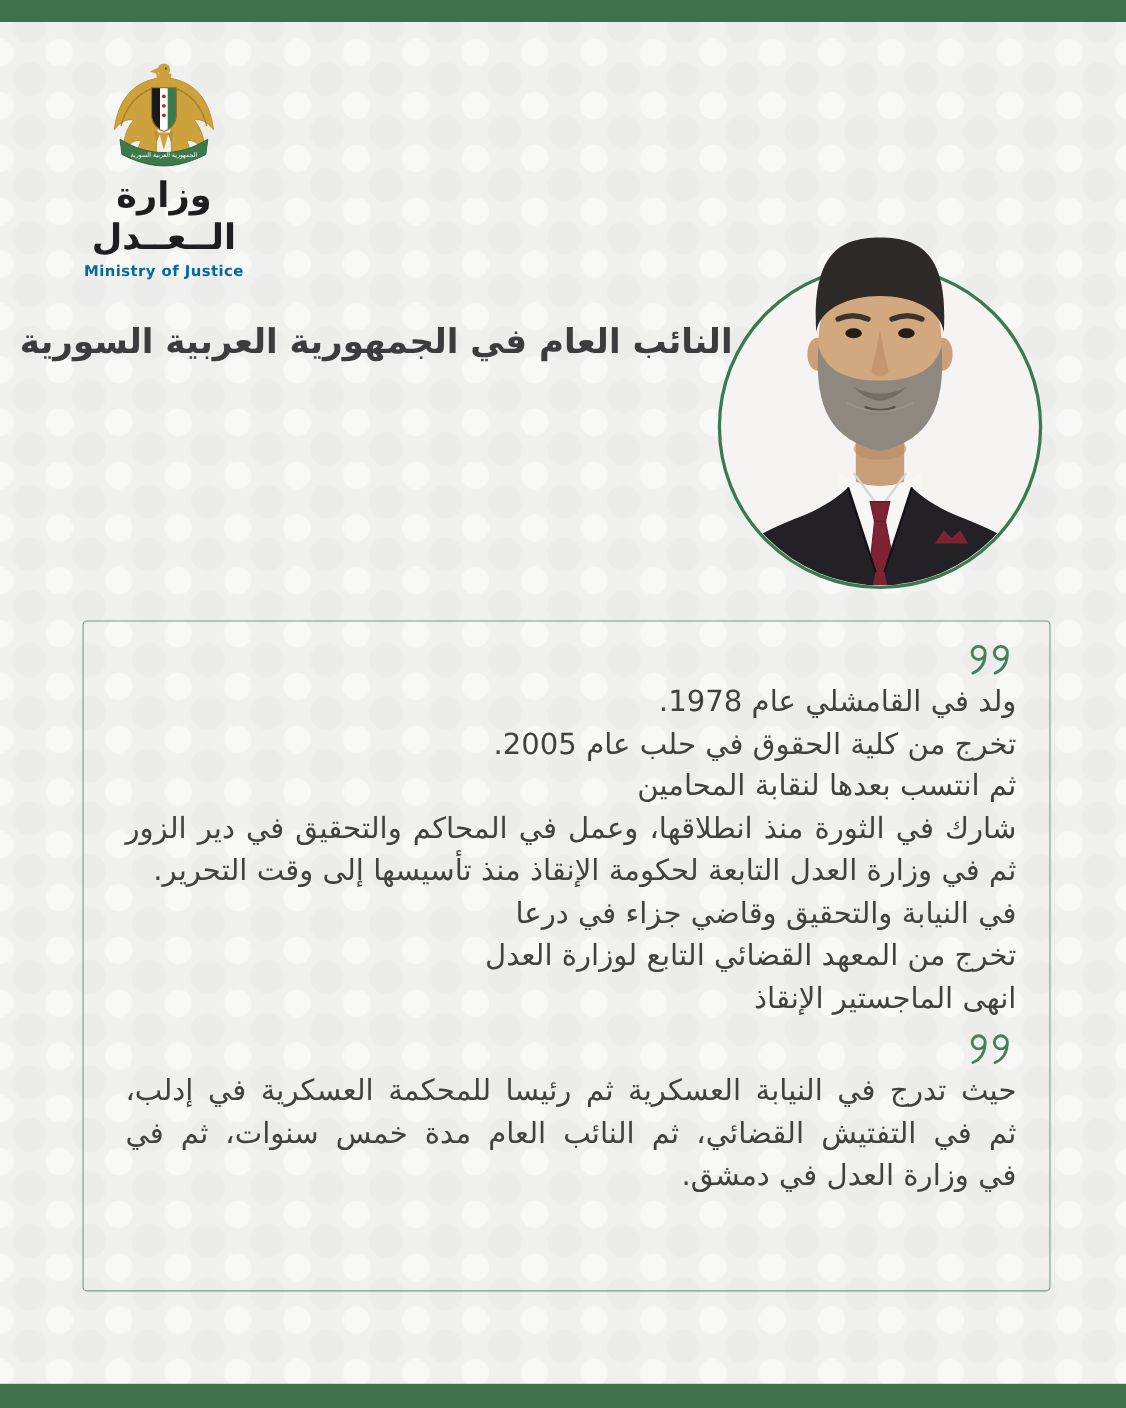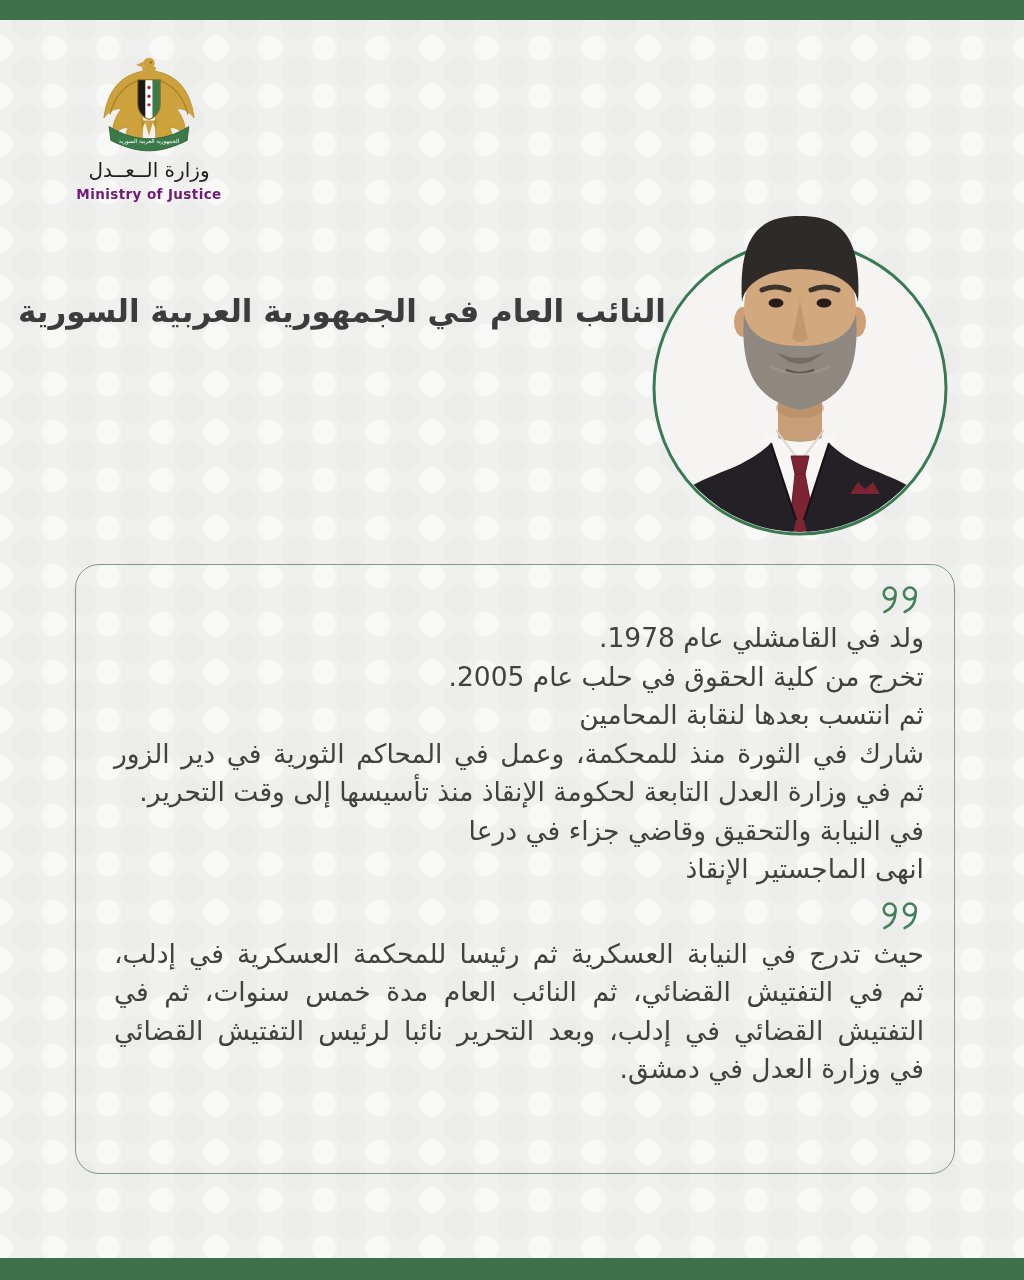--- a/index.html
+++ b/index.html
@@ -19,44 +19,44 @@
     background-position: 0 0, 27px 24px;
   }
   .bar { position:absolute; left:0; width:1024px; background:var(--color-bar-green,#3e7049); }
   .bar.top { top:0; height:20px; }
   .bar.bottom { bottom:0; height:22px; }
 
   
   .logo-block { position:absolute; left:44px; top:52px; width:210px; text-align:center; }
   .emblem { display:block; margin:0 auto; width:104px; height:104px; }
   .logo-ar {
-    margin-top:2px; font-size:20px; font-weight:400; color:#1e1e20;
+    margin-top:2px; font-size:32px; font-weight:700; color:#1e1e20;
     direction:rtl; letter-spacing:0; line-height:1.2;
   }
   .logo-en {
-    margin-top:4px; font-size:13.5px; font-weight:700; color:#701a75; letter-spacing:0.4px;
+    margin-top:4px; font-size:13.5px; font-weight:700; color:#0369a1; letter-spacing:0.4px;
   }
 
   
   .portrait { position:absolute; left:644px; top:202px; width:312px; height:340px; }
 
   
   .title-block { position:absolute; left:30px; top:292px; width:636px; text-align:center; direction:rtl; }
   .position-title {
     font-size:31px; font-weight:700; color:#3c3c3e; line-height:1.25; white-space:nowrap;
   }
   .person-name {
     margin-top:12px; font-size:46px; font-weight:700;
     color:var(--color-accent-green,#3d7b50); line-height:1.15; white-space:nowrap;
   }
 
   
   .bio-card {
     position:absolute; left:75px; top:564px; width:880px; height:610px;
-    border:1.5px solid var(--color-card-border,#7d9a87); border-radius:24px;
+    border:1.5px solid var(--color-card-border,#7d9a87); border-radius:4px;
     direction:rtl; padding:16px 30px 16px 38px; overflow:hidden;
   }
   .quote-icon { display:block; margin:2px 2px 2px auto; width:42px; height:34px; }
   .quote-icon.second { margin-top:10px; }
   .bio-para { color:#414141; font-size:26.5px; font-weight:500; }
   .bio-line { line-height:38.5px; text-align:right; }
   .para1 .bio-line:nth-child(4) { text-align:justify; text-align-last:justify; }
   .para2 .bio-line { text-align:justify; text-align-last:justify; }
   .para2 .bio-line:last-child { text-align:left; text-align-last:right; }
 </style>
@@ -169,38 +169,38 @@
         <path d="M19.2,14.5 C18.5,25 13.5,31.5 5.5,34.8"></path>
         <circle cx="37" cy="12" r="7.4"></circle>
         <path d="M44.2,14.5 C43.5,25 38.5,31.5 30.5,34.8"></path>
       </g>
     </svg>
 
     <div class="bio-para para1">
         <div class="bio-line">ولد في القامشلي عام 1978.</div>
         <div class="bio-line">تخرج من كلية الحقوق في حلب عام 2005.</div>
         <div class="bio-line">ثم انتسب بعدها لنقابة المحامين</div>
-        <div class="bio-line">شارك في الثورة منذ للمحكمة، وعمل في المحاكم الثورية في دير الزور</div>
+        <div class="bio-line">شارك في الثورة منذ انطلاقها، وعمل في المحاكم والتحقيق في دير الزور</div>
         <div class="bio-line">ثم في وزارة العدل التابعة لحكومة الإنقاذ منذ تأسيسها إلى وقت التحرير.</div>
         <div class="bio-line">في النيابة والتحقيق وقاضي جزاء في درعا</div>
+        <div class="bio-line">تخرج من المعهد القضائي التابع لوزارة العدل</div>
         <div class="bio-line">انهى الماجستير الإنقاذ</div>
       </div>
 
     <svg class="quote-icon second" viewBox="0 0 52 40" aria-hidden="true">
       <g fill="none" stroke="#44815b" stroke-width="3.2" stroke-linecap="round">
         <circle cx="12" cy="12" r="7.4"></circle>
         <path d="M19.2,14.5 C18.5,25 13.5,31.5 5.5,34.8"></path>
         <circle cx="37" cy="12" r="7.4"></circle>
         <path d="M44.2,14.5 C43.5,25 38.5,31.5 30.5,34.8"></path>
       </g>
     </svg>
 
     <div class="bio-para para2">
         <div class="bio-line">حيث تدرج في النيابة العسكرية ثم رئيسا للمحكمة العسكرية في إدلب،</div>
         <div class="bio-line">ثم في التفتيش القضائي، ثم النائب العام مدة خمس سنوات، ثم في</div>
-        <div class="bio-line">التفتيش القضائي في إدلب، وبعد التحرير نائبا لرئيس التفتيش القضائي</div>
         <div class="bio-line">في وزارة العدل في دمشق.</div>
       </div>
 
   </div>
 
   <div class="bar bottom"></div>
 </div>
 
 </body></html>

